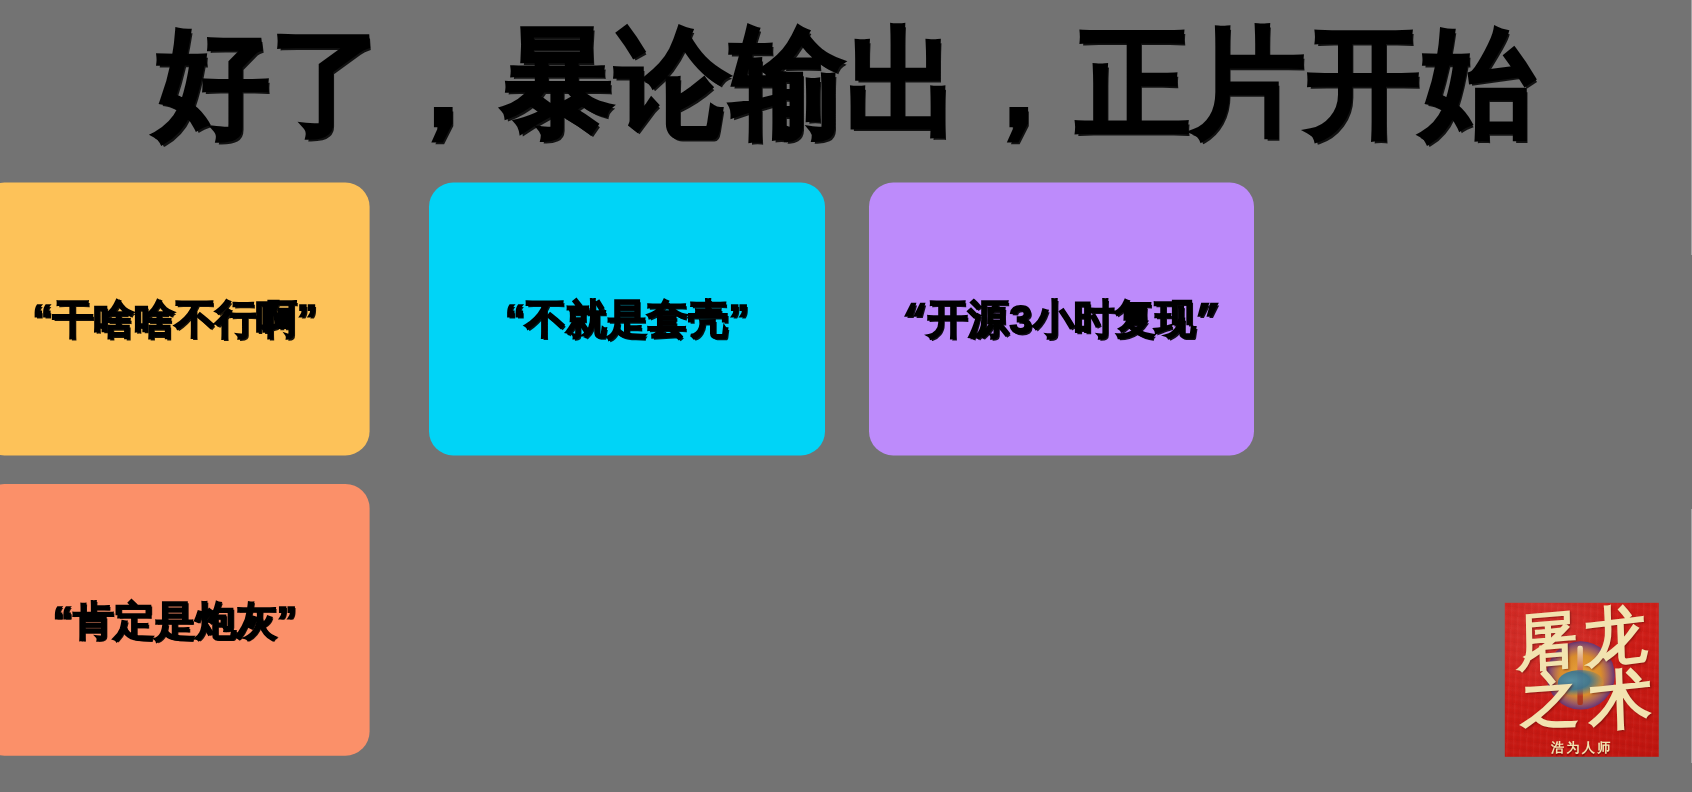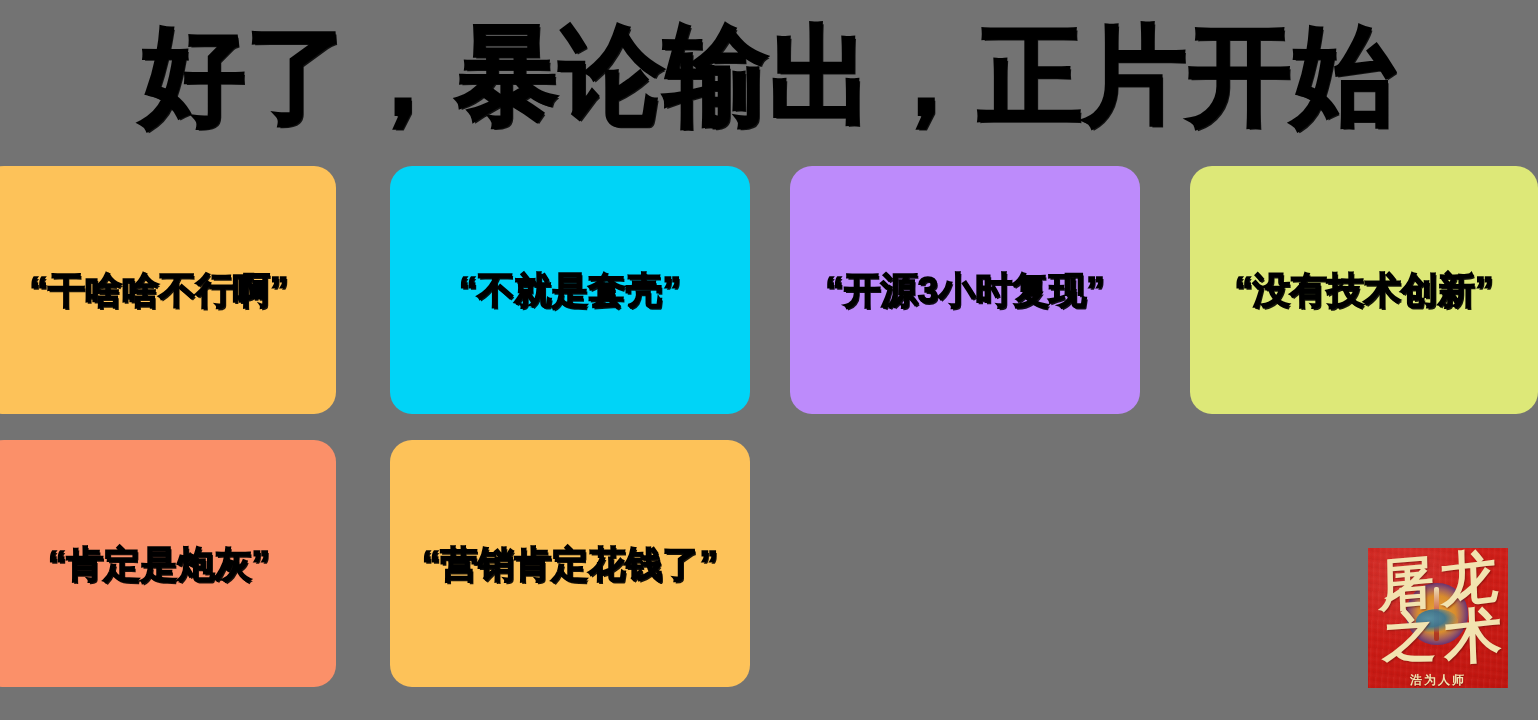--- a/index.html
+++ b/index.html
@@ -65,21 +65,21 @@
 
   
   .r1 { top: 166px; height: 248px; }
   .r1 .card-label { top: 100px; }
   
   .r2 { top: 440px; height: 247px; }
   .r2 .card-label { top: 100px; }
 
   .c1 { left: -18px; width: 354px; }
   .c2 { left: 390px; width: 360px; }
-  .c3 { left: 790px; width: 350px; }
+  .c3 { left: 790px; width: 350px; font-family: Liberation Mono, monospace; }
   .c4 { left: 1190px; width: 348px; }
 
   
   #logo {
     position: absolute;
     left: 1368px;
     top: 548px;
     width: 140px;
     height: 140px;
     background:
@@ -164,29 +164,23 @@
 
   <div class="card r1 c1" style="background: rgb(253, 194, 89);">
     <div class="card-label">“干啥啥不行啊”</div>
   </div>
   <div class="card r1 c2" style="background: rgb(0, 212, 247);">
     <div class="card-label">“不就是套壳”</div>
   </div>
   <div class="card r1 c3" style="background: rgb(189, 139, 251);">
     <div class="card-label">“开源3小时复现”</div>
   </div>
-  <div class="card r1 c4" style="background: rgb(221, 232, 120);">
-    <div class="card-label">“没有技术创新”</div>
-  </div>
 
   <div class="card r2 c1" style="background: rgb(251, 144, 105);">
     <div class="card-label">“肯定是炮灰”</div>
-  </div>
-  <div class="card r2 c2" style="background: rgb(253, 194, 89);">
-    <div class="card-label">“营销肯定花钱了”</div>
   </div>
 
   <div id="logo">
     <div id="logo-noise"></div>
     <div id="logo-emblem"></div>
     <div class="logo-char lc1" style="color: rgb(242, 227, 176);">屠</div>
     <div class="logo-char lc2" style="color: rgb(242, 227, 176);">龙</div>
     <div class="logo-char lc3" style="color: rgb(242, 227, 176);">之</div>
     <div class="logo-char lc4" style="color: rgb(242, 227, 176);">术</div>
     <div id="logo-tagline" style="color: rgb(242, 227, 176);">浩为人师</div>

